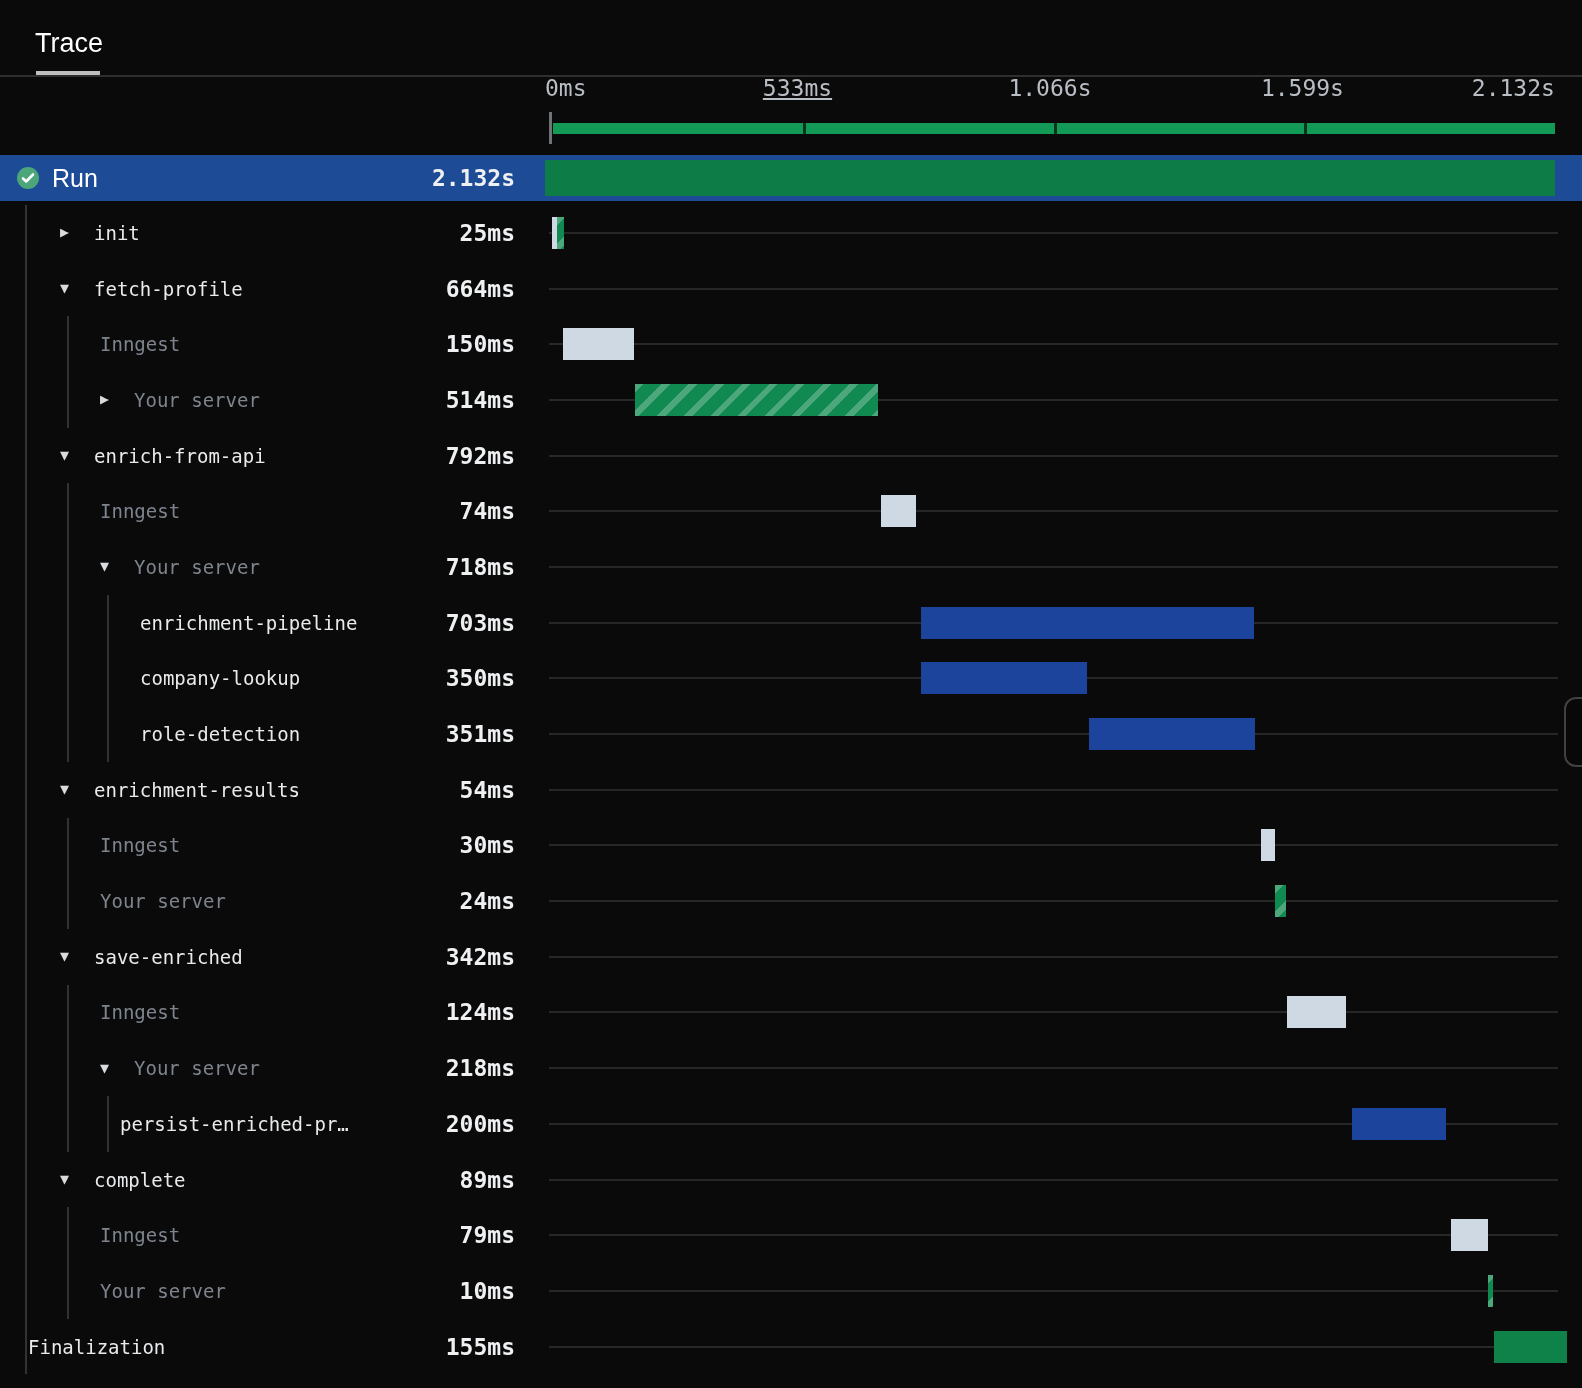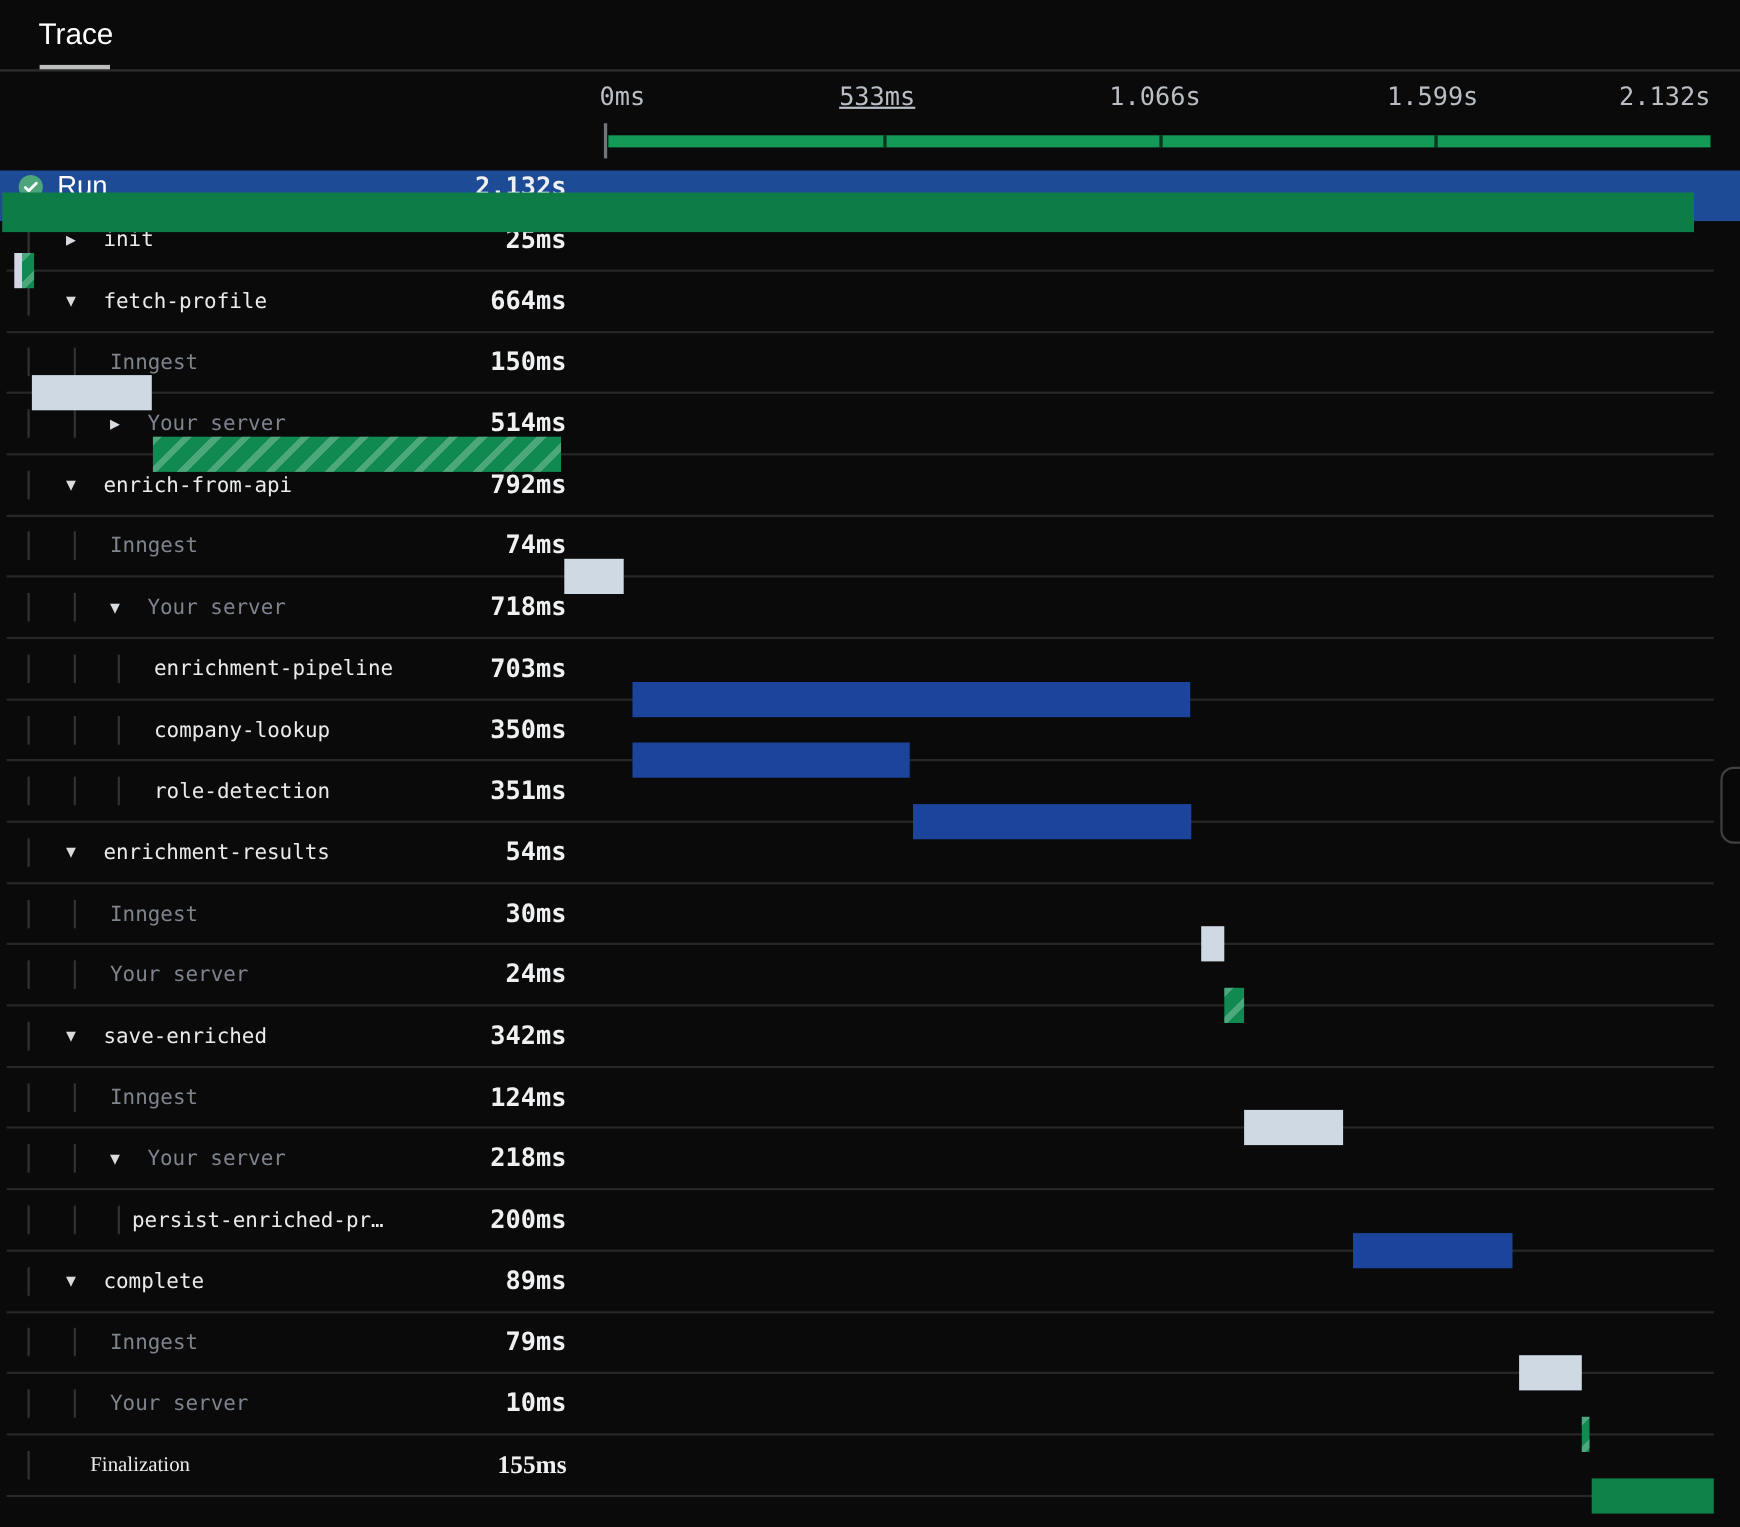--- a/index.html
+++ b/index.html
@@ -6,35 +6,35 @@
     --bg:#0a0a0a; --border:#2e2e2e; --guide:#323232; --row-line:#272727;
     --label-white:#e8eaec; --label-gray:#7e848d; --axis-text:#b9bec5;
     --selected-blue:#1d4b96; --bar-blue:#1d449c; --bar-gray:#cfd9e3;
     --green-run:#0d7c47; --green-bright:#139a57; --green-hatch:#108a50;
     --green-solid:#0e8248; --check-green:#4da57a; --chev:#d9dcdf;
   }
   html,body{margin:0;padding:0;background:var(--bg);}
   .app{position:relative;width:1582px;height:1388px;overflow:hidden;background:var(--bg);
        font-family:"DejaVu Sans Mono",monospace;}
   
-  .header{position:absolute;left:0;top:4px;width:100%;height:61px;border-bottom:2px solid var(--border);box-sizing:border-box;}
+  .header{position:absolute;left:0;top:16px;width:100%;height:61px;border-bottom:2px solid var(--border);box-sizing:border-box;}
   .tab{position:absolute;left:35px;top:12px;font-family:"Liberation Sans",sans-serif;
        font-size:27px;font-weight:500;color:#ffffff;}
   .tab-underline{position:absolute;left:36px;top:55px;width:64px;height:4px;background:#bcbec0;}
   
   .axis{position:absolute;left:0;top:61px;height:109px;right:0;}
   .tl-offset{position:absolute;left:543px;right:0;top:0;bottom:0;}
   .scale{position:absolute;left:2px;top:0;bottom:0;width:97.2%;}
   .tick{position:absolute;top:14px;font-size:23px;color:var(--axis-text);white-space:nowrap;}
   .minimap{position:absolute;left:8px;right:0;top:62px;height:11px;background:var(--green-bright);}
   .mm-div{position:absolute;top:0;width:3px;height:11px;background:rgba(5,10,7,0.7);}
   .mm-start{position:absolute;left:4px;top:51px;width:3px;height:32px;background:#6f7479;}
   
   .rows{position:absolute;left:0;top:155px;right:0;}
-  .row{position:relative;display:flex;height:55.7px;align-items:stretch;flex-direction:column;}
+  .row{position:relative;display:flex;height:55.7px;align-items:stretch;}
   .row.run{height:46px;margin-bottom:4px;background:var(--selected-blue);}
   .left{position:relative;width:543px;flex:none;display:flex;align-items:center;
         box-sizing:border-box;padding-right:28px;}
   .guide{position:absolute;top:0;bottom:0;width:2px;background:var(--guide);}
   .check{display:inline-flex;margin-right:12px;flex:none;}
   .chev{flex:none;width:16px;margin-right:18px;font-size:15px;color:var(--chev);line-height:1;}
   .lbl{font-size:19px;white-space:nowrap;}
   .lbl.white{color:var(--label-white);}
   .lbl.gray{color:var(--label-gray);}
   .lbl.runlbl{font-family:"Liberation Sans",sans-serif;font-size:25px;font-weight:500;color:#ffffff;}
@@ -367,21 +367,21 @@
           <span class="dur">10ms</span>
         </div>
         <div class="tl">
           <div class="rowline"></div>
           <div class="scale">
             <div class="bar green_hatch" style="left: 93.386%; width: 0.469%;"></div>
           </div>
         </div>
       </div>
       <div class="row">
-        <div class="left" style="padding-left: 82px; font-family: Liberation Serif, serif;">
+        <div class="left" style="padding-left: 28px;">
           <i class="guide" style="left: 25px;"></i>
           <span class="lbl white">Finalization</span>
           <span class="dur">155ms</span>
         </div>
         <div class="tl">
           <div class="rowline"></div>
           <div class="scale">
             <div class="bar green_solid" style="left: 93.949%; width: 7.27%;"></div>
           </div>
         </div>

